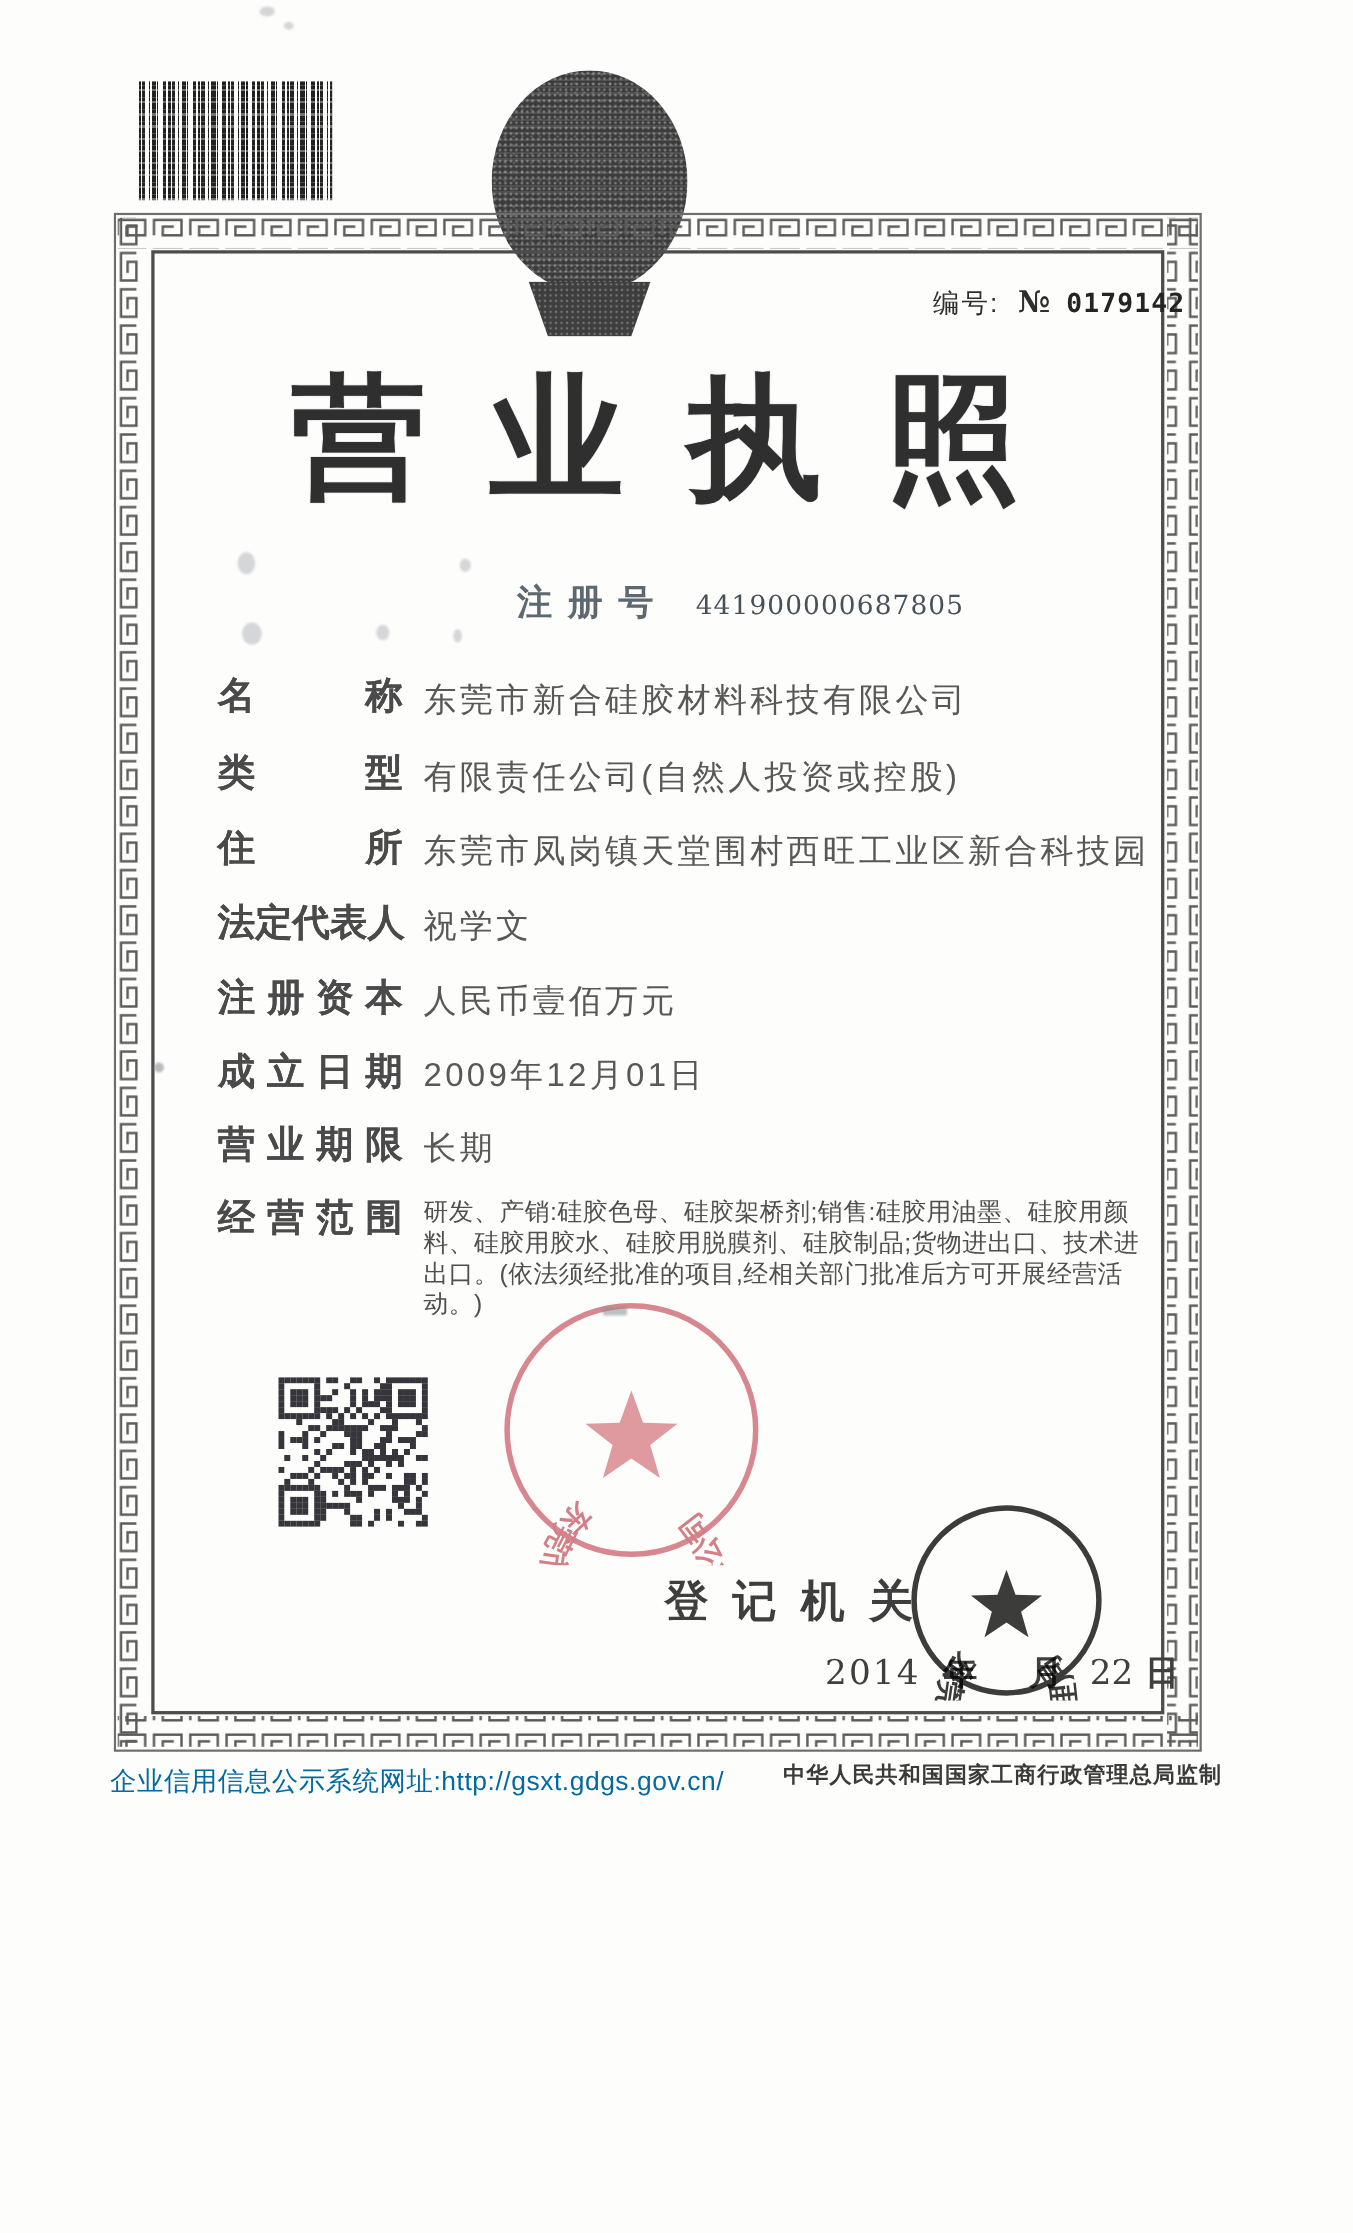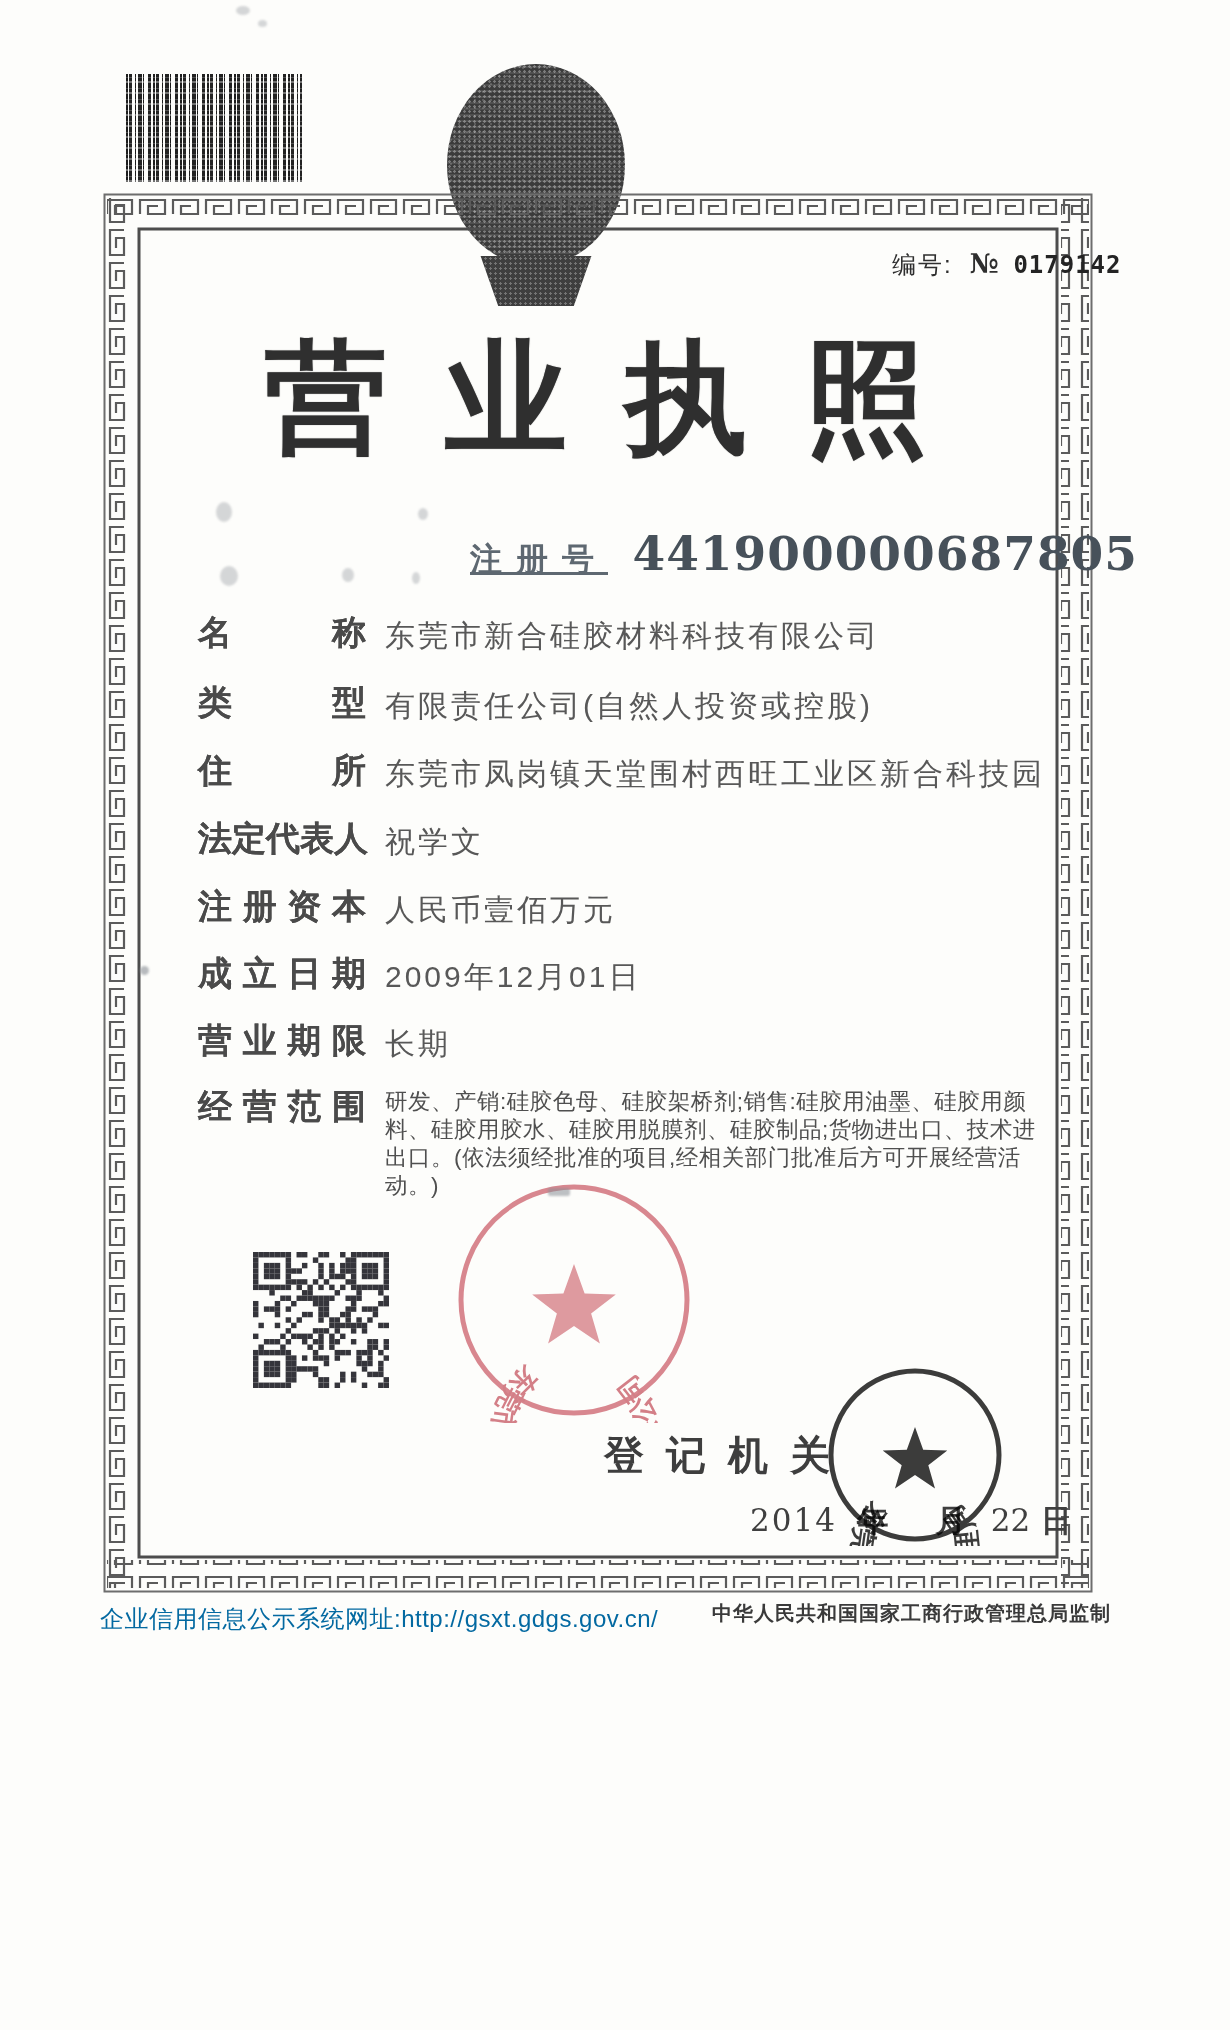--- a/index.html
+++ b/index.html
@@ -37,38 +37,38 @@
     background-color:#3e3e3e;
     background-image:radial-gradient(rgba(255,255,255,.28) 1px, transparent 1.4px);
     background-size:5px 5px;
     clip-path:polygon(6% 0,94% 0,80% 100%,20% 100%);
   }
 
   
   .border-frame{left:103px;top:193px;}
 
   
-  .serial{left:848px;top:248px;font-size:24px;color:#2e2e2e;white-space:nowrap;margin-left:44px;}
+  .serial{left:848px;top:260px;font-size:24px;color:#2e2e2e;white-space:nowrap;}
   .serial .lbl{letter-spacing:2px;}
   .serial .nosym{font-family:"DejaVu Serif",serif;font-weight:700;font-size:27px;margin-left:10px;}
   .serial .num{font-family:"DejaVu Sans Mono",monospace;font-weight:600;margin-left:8px;letter-spacing:1px;color:#242424;}
 
   
   .license-title{
     left:0;top:318px;width:1192px;text-align:center;
     font-size:122px;font-weight:900;color:#2b2b2b;
     letter-spacing:58px;padding-left:58px;box-sizing:border-box;
     text-shadow:0 0 1px rgba(60,60,60,.7);
     filter:contrast(.95);
   }
 
   
   .regno{left:470px;top:526px;white-space:nowrap;}
-  .regno .lbl{font-size:32px;color:#5e6871;letter-spacing:14px;font-weight:600;text-decoration:underline;}
-  .regno .val{font-family:"DejaVu Serif",serif;font-size:47px;color:#47515a;margin-left:20px;letter-spacing:1px;font-weight:bold;}
+  .regno .lbl{font-size:32px;color:#5e6871;letter-spacing:14px;font-weight:600;}
+  .regno .val{font-family:"DejaVu Serif",serif;font-size:24px;color:#47515a;margin-left:20px;letter-spacing:1px;}
 
   
   .field-row{left:0;top:0;width:1230px;height:48px;}
   .field-label{
     position:absolute;left:198px;width:168px;
     display:flex;justify-content:space-between;
     font-size:34px;font-weight:600;color:#4a4a4a;
     text-shadow:0 0 .5px #555;
   }
   .field-value{

